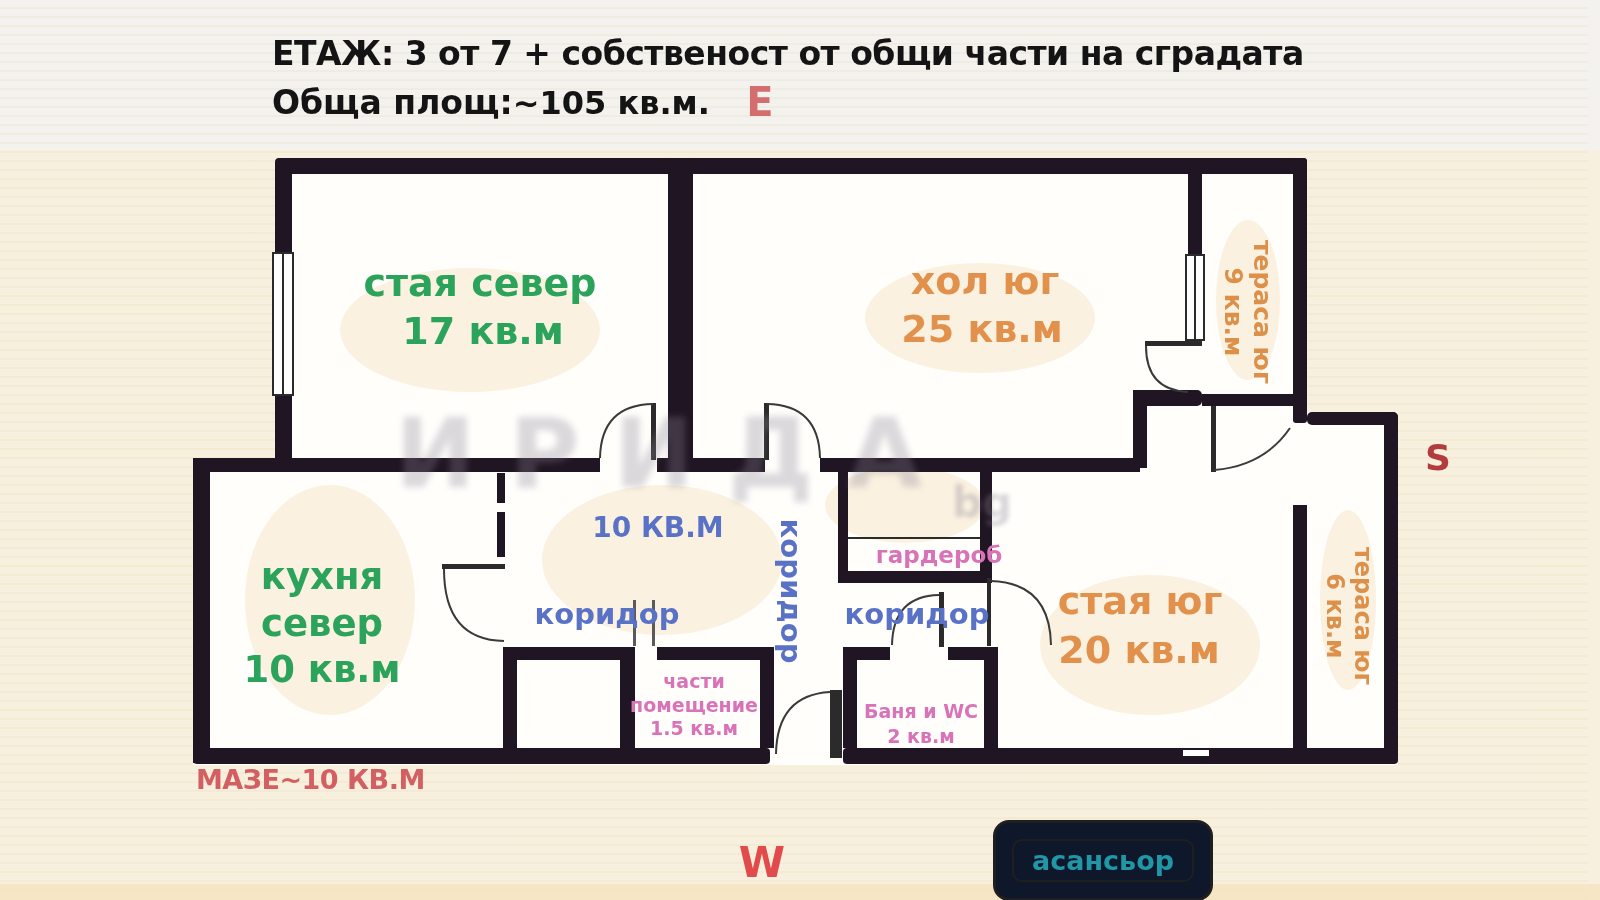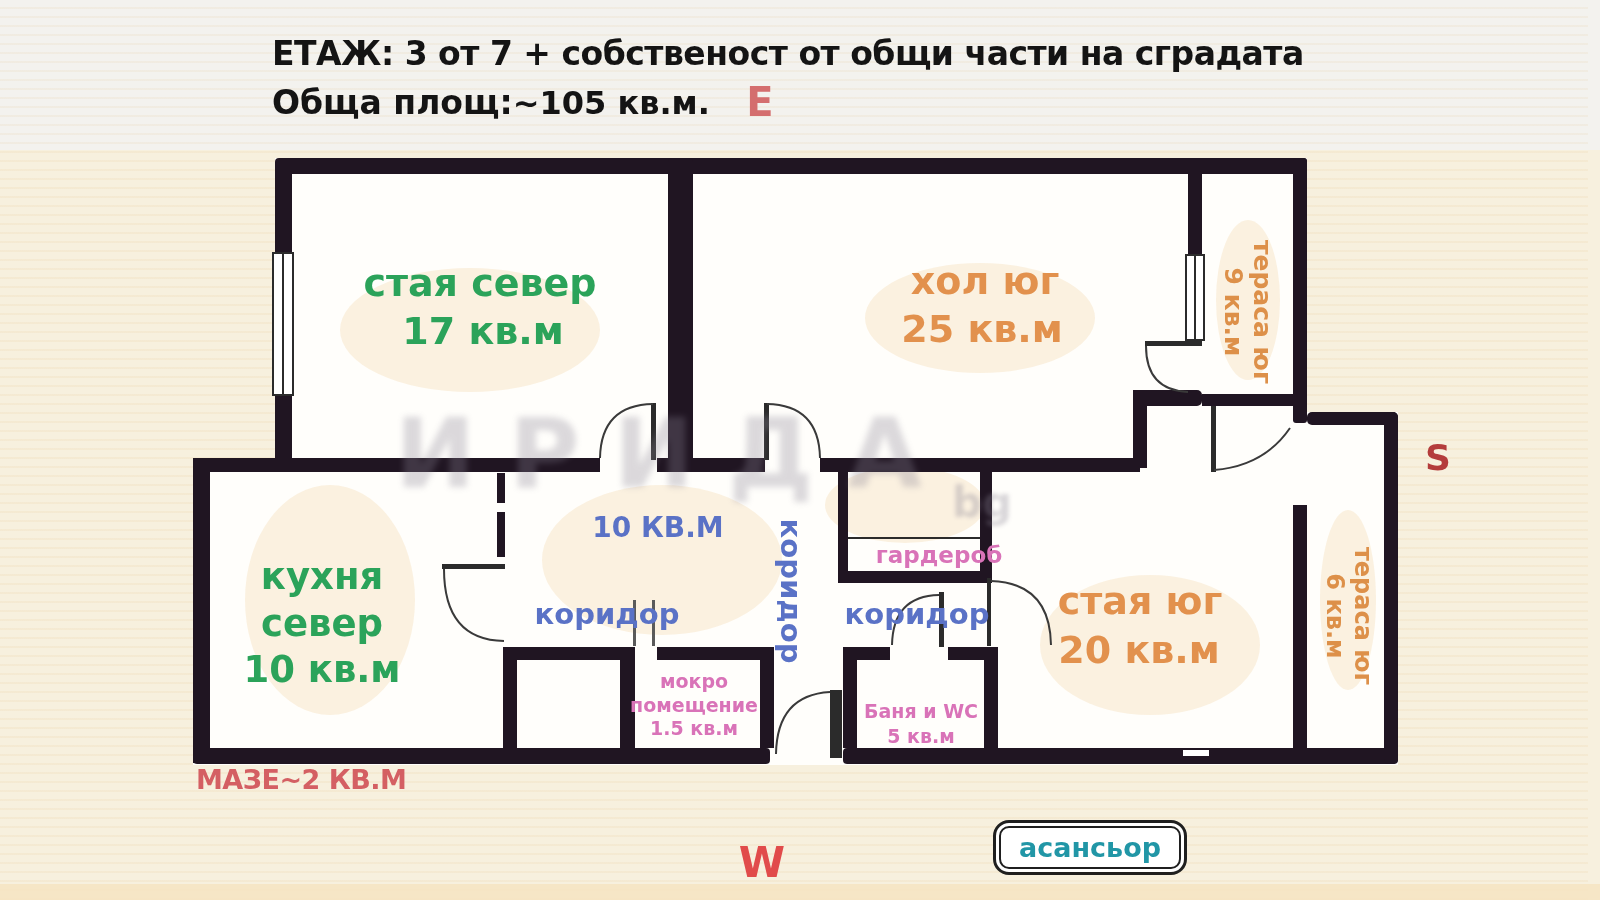--- a/index.html
+++ b/index.html
@@ -43,21 +43,21 @@
   .header .l2{font-size:33px;font-weight:bold;margin-top:10px;}
   .header .l2 .val{font-size:32px;}
 
   .compass{position:absolute;transform:translate(-50%,-50%);font-weight:800;}
   .c-e{left:760px;top:102px;font-size:40px;color:#d46e6e;}
   .c-s{left:1438px;top:457px;font-size:36px;color:#b43c3c;}
   .c-w{left:762px;top:862px;font-size:42px;color:#e14b4b;}
 
   .maze{position:absolute;left:196px;top:764px;font-size:27px;font-weight:800;color:#d45f63;letter-spacing:-.5px;}
 
-  .elevator{position:absolute;left:993px;top:820px;border:3px solid #1f1f1f;border-radius:16px;padding:3px;background:#ffffff;}
+  .elevator{position:absolute;left:993px;top:820px;border:3px solid #1f1f1f;border-radius:16px;padding:16px;background:#0f172a;}
   .elevator .inner{border:2px solid #1f1f1f;border-radius:10px;padding:4px 18px;font-size:27px;font-weight:bold;color:#2196a6;}
 
   .watermark{position:absolute;left:395px;top:398px;width:720px;pointer-events:none;
     font-size:96px;font-weight:800;letter-spacing:34px;color:#8a8494;opacity:.30;filter:blur(3px);}
   .watermark2{position:absolute;left:952px;top:478px;font-size:42px;font-weight:800;color:#8a8494;opacity:.32;filter:blur(2px);pointer-events:none;}
 </style>
 </head>
 <body>
 
 <div class="stage">
@@ -192,33 +192,33 @@
   <div class="lbl green fs37" style="left:322px;top:624px;">север</div>
   <div class="lbl green fs37" style="left:322px;top:670px;">10 кв.м</div>
 
   <div class="lbl blue fs28" style="left:658px;top:528px;">10 КВ.М</div>
   <div class="lbl blue fs29" style="left:607px;top:614px;">коридор</div>
   <div class="lbl rot blue fs29" style="left:791px;top:591px;">коридор</div>
   <div class="lbl blue fs29" style="left:917px;top:614px;">коридор</div>
 
   <div class="lbl pink fs23" style="left:939px;top:556px;">гардероб</div>
 
-  <div class="lbl pink fs19" style="left:694px;top:682px;">мокро</div>
+  <div class="lbl pink fs19" style="left:694px;top:682px;">части</div>
   <div class="lbl pink fs19" style="left:694px;top:706px;">помещение</div>
   <div class="lbl pink fs19" style="left:694px;top:729px;">1.5 кв.м</div>
 
   <div class="lbl pink fs19" style="left:921px;top:712px;">Баня и WC</div>
-  <div class="lbl pink fs19" style="left:921px;top:737px;">5 кв.м</div>
+  <div class="lbl pink fs19" style="left:921px;top:737px;">2 кв.м</div>
 
   <div class="lbl orange fs38" style="left:1140px;top:602px;">стая юг</div>
   <div class="lbl orange fs38" style="left:1139px;top:651px;">20 кв.м</div>
 
   <div class="lbl rot torange fs24" style="left:1348px;top:616px;">
     <div>тераса юг</div>
     <div>6 кв.м</div>
   </div>
 
-  <div class="maze">МАЗЕ~2 КВ.М</div>
+  <div class="maze">МАЗЕ~10 КВ.М</div>
 
   <div class="elevator">
     <div class="inner">асансьор</div>
   </div>
 </div>
 
 </body></html>

